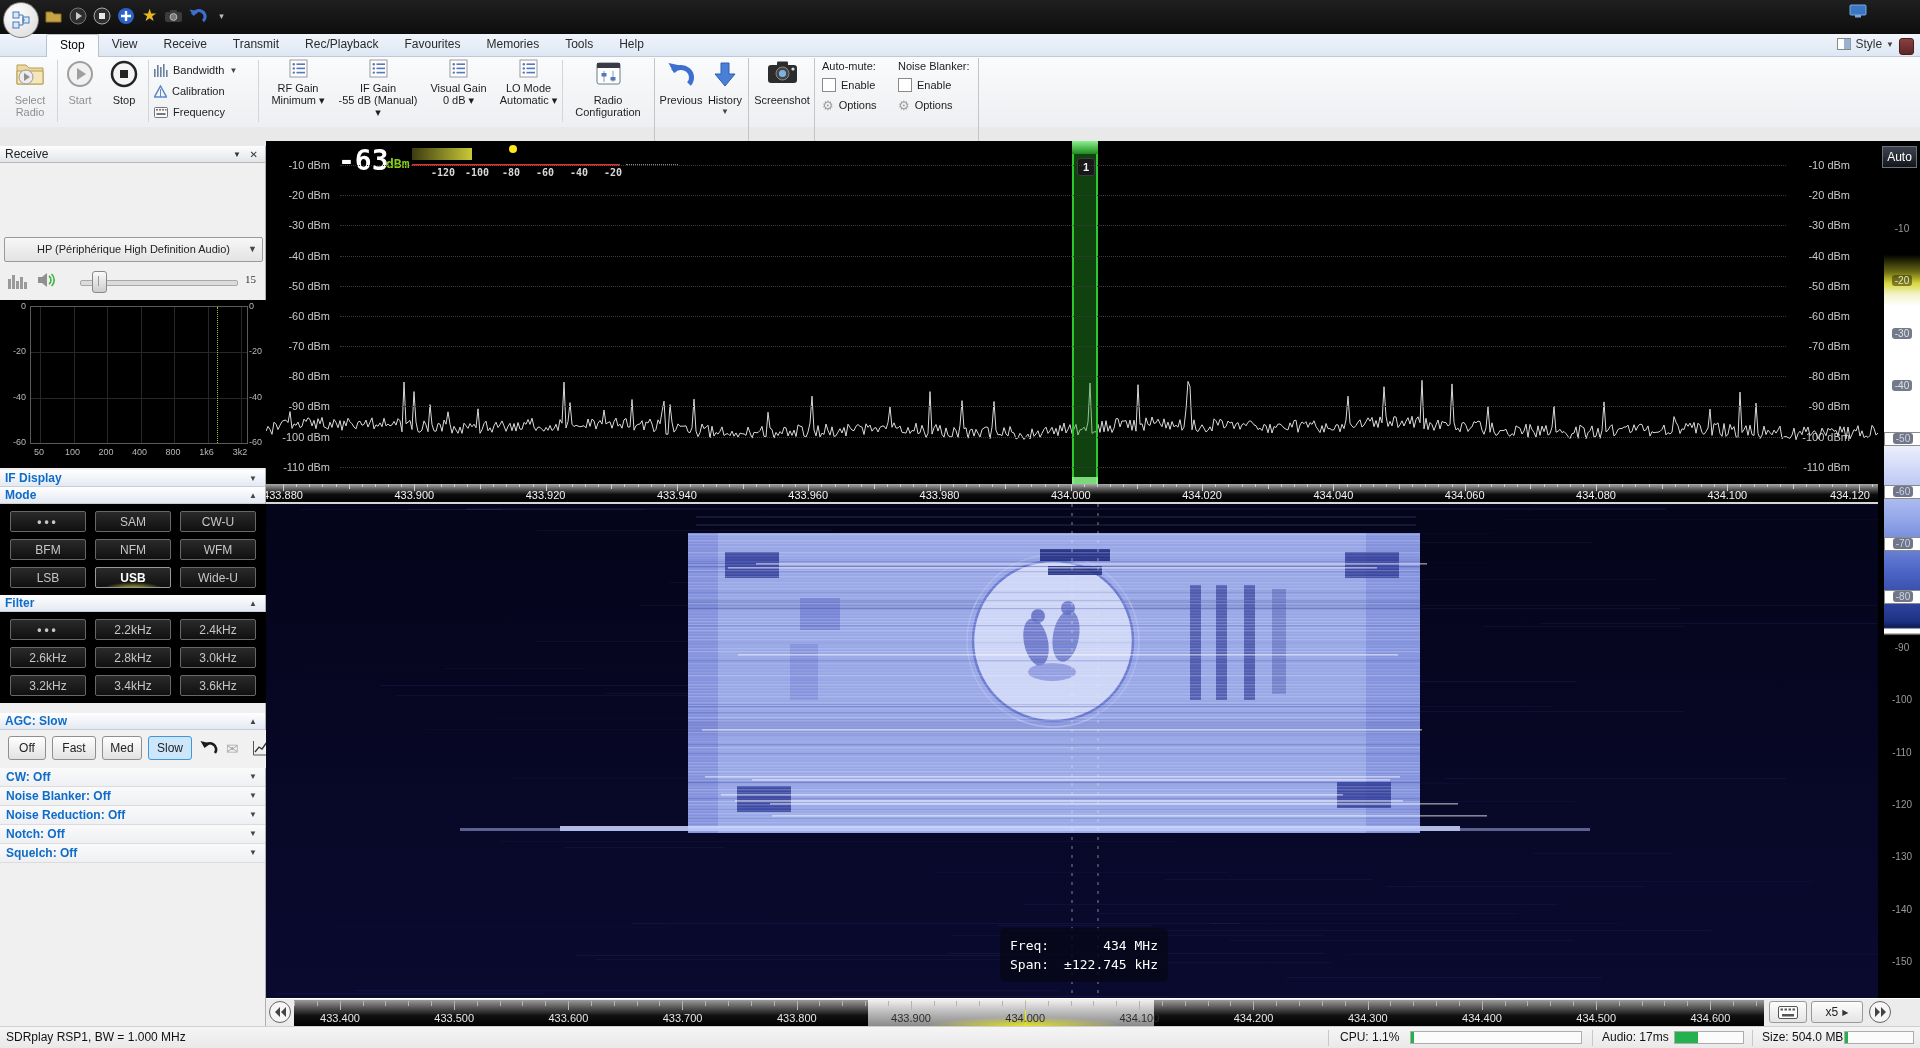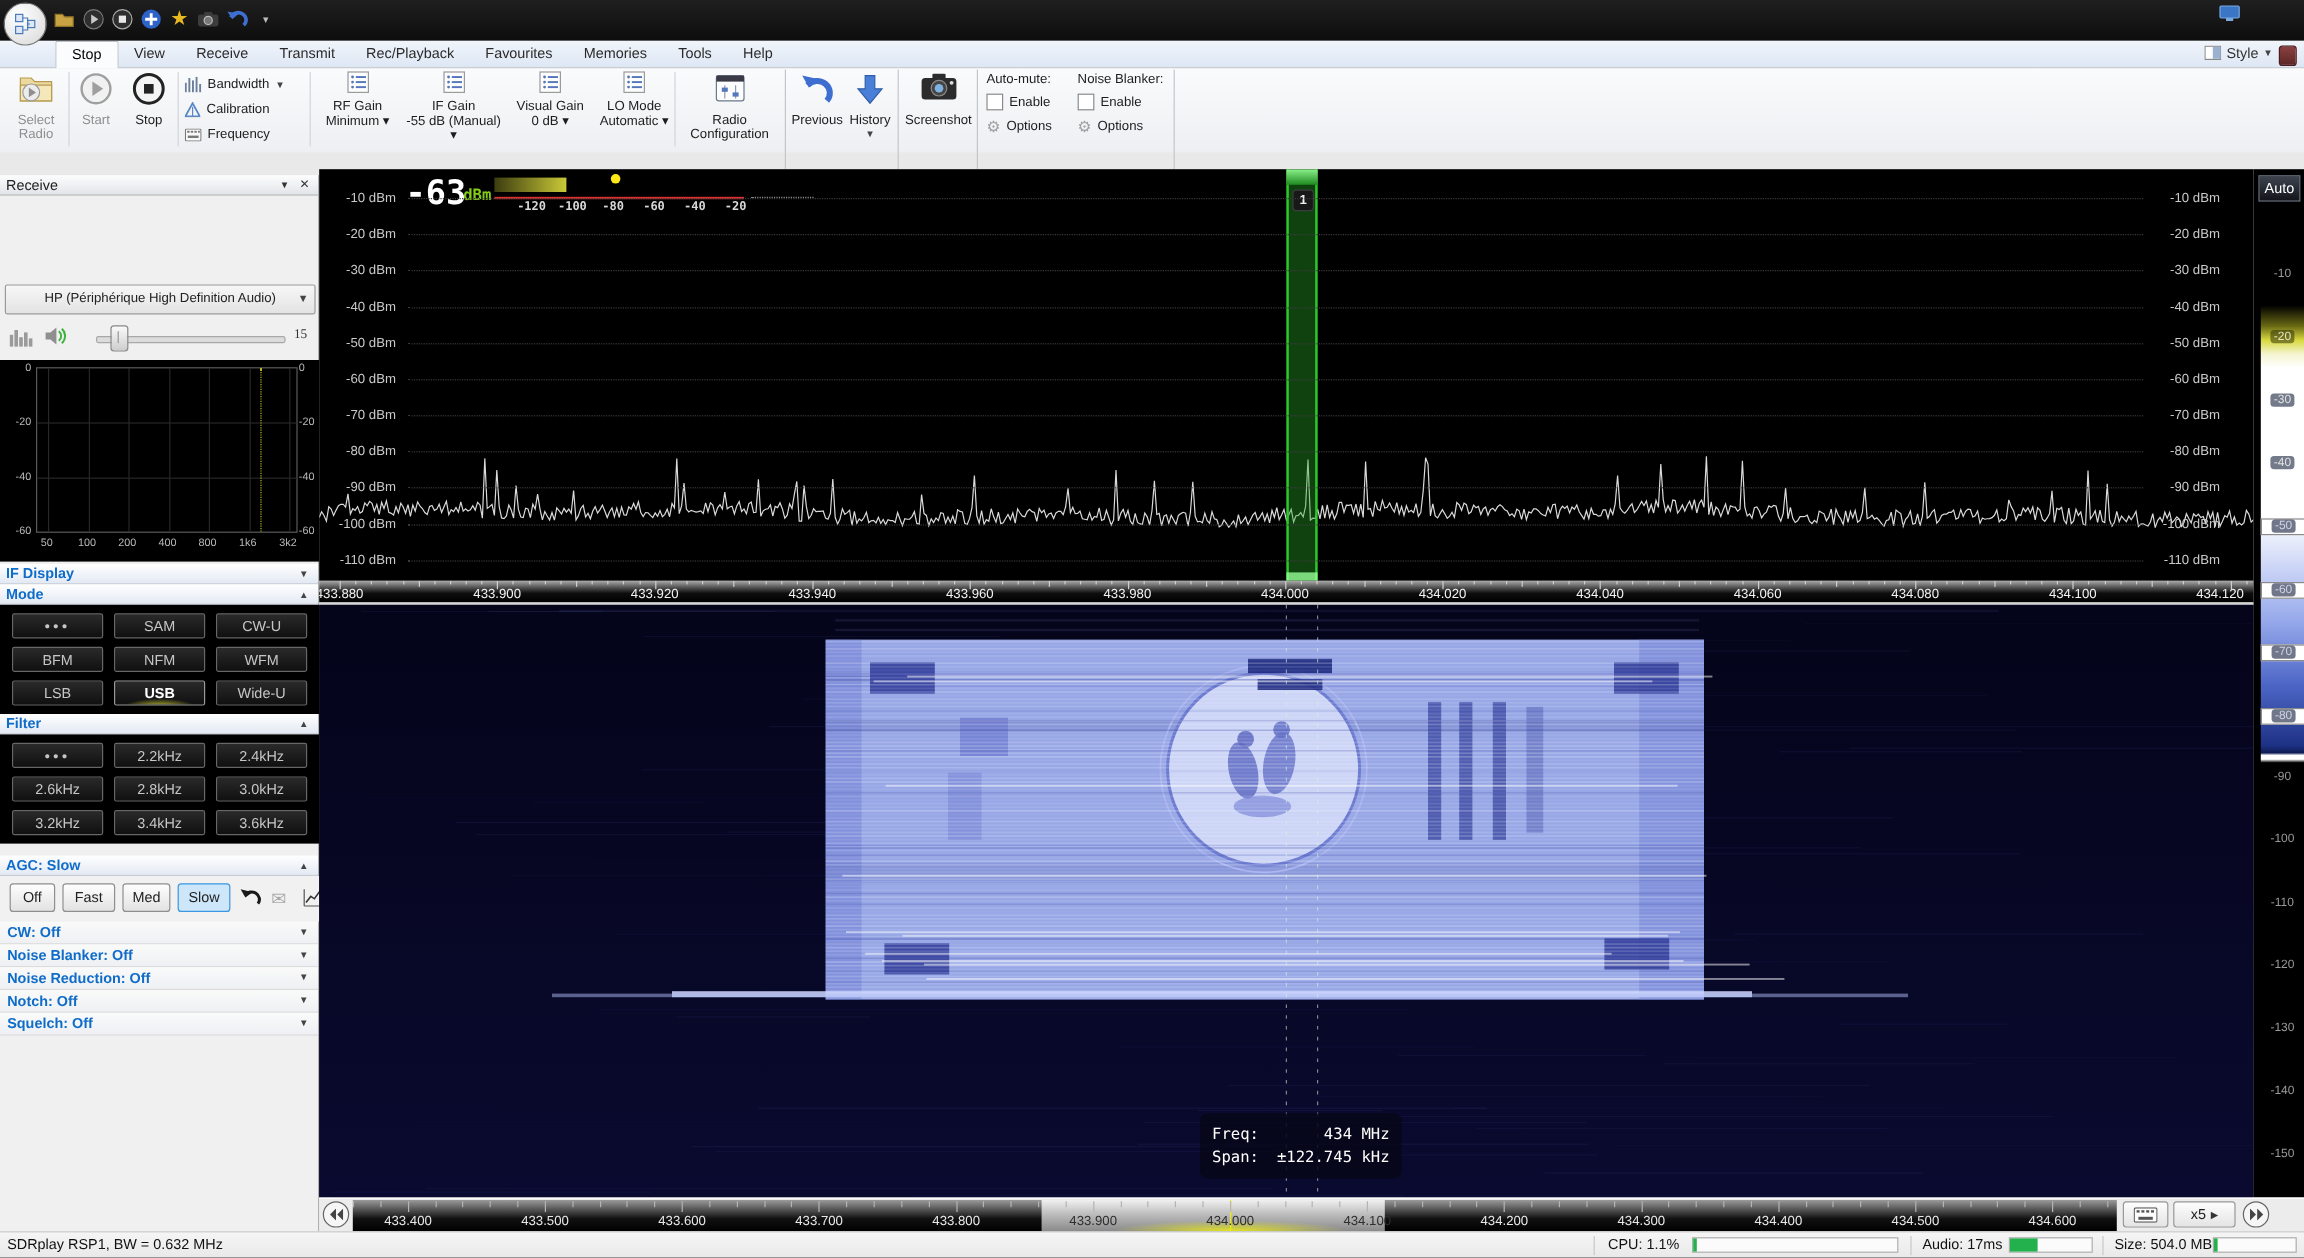--- a/index.html
+++ b/index.html
@@ -1117,21 +1117,21 @@
         <span style="font-size:8px;color:#333;">▶</span>
       </div>
     <div class="navcirc" style="left:1603px;">
         <svg width="12" height="10">
           <path d="M1 0l5 5-5 5zM7 0l5 5-5 5z" fill="#444"></path>
         </svg>
       </div>
   </div>
 
   <div id="sbar">
-    <span class="abs" style="left:6px;top:3px;">SDRplay RSP1, BW = 0.632 MHz</span>
+    <span class="abs" style="left:6px;top:3px;">SDRplay RSP1, BW = 1.000 MHz</span>
     <div class="sep" style="left:1328px;"></div>
     <span class="abs" style="left:1340px;top:3px;">CPU: 1.1%</span>
     <div class="pbar" style="left:1410px;width:172px;">
         <div class="pfill" style="width:2%;"></div>
       </div>
     <div class="sep" style="left:1592px;"></div>
     <span class="abs" style="left:1602px;top:3px;">Audio: 17ms</span>
     <div class="pbar" style="left:1674px;width:70px;">
         <div class="pfill" style="width:34%;"></div>
       </div>

